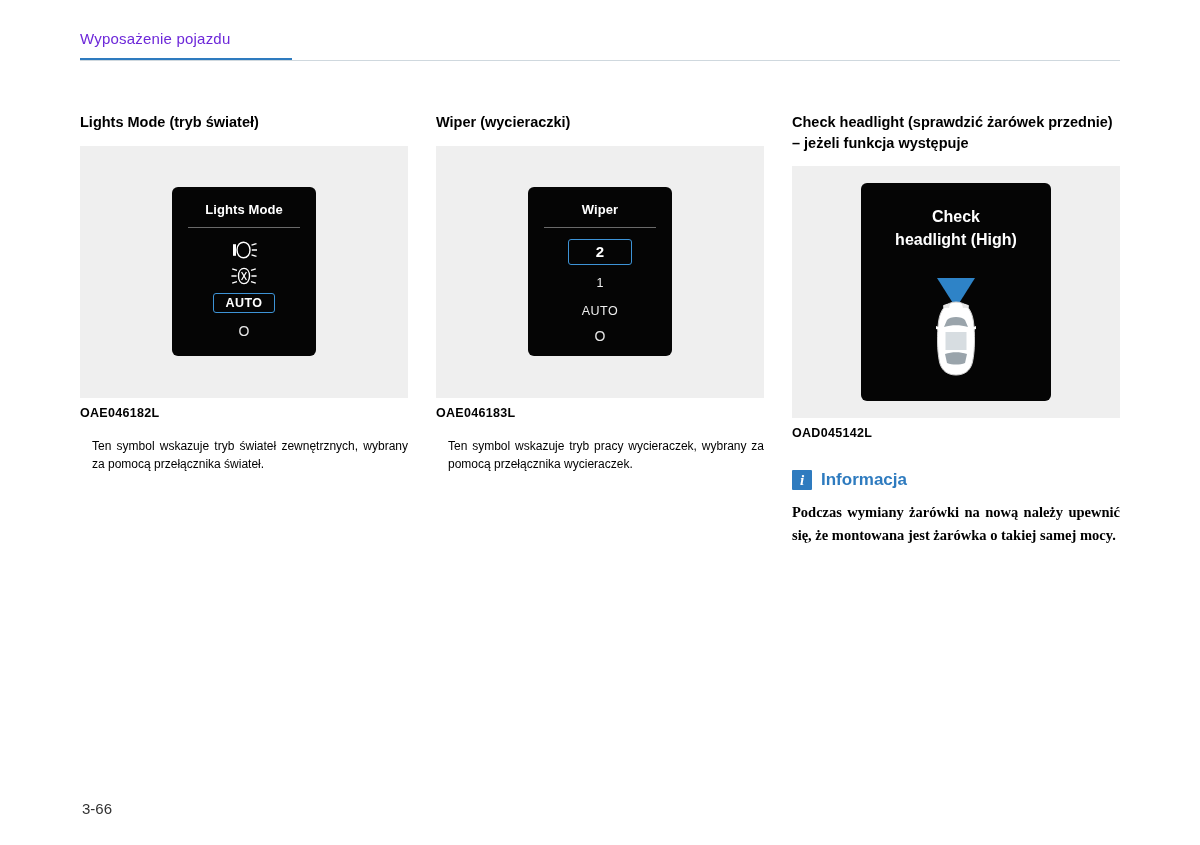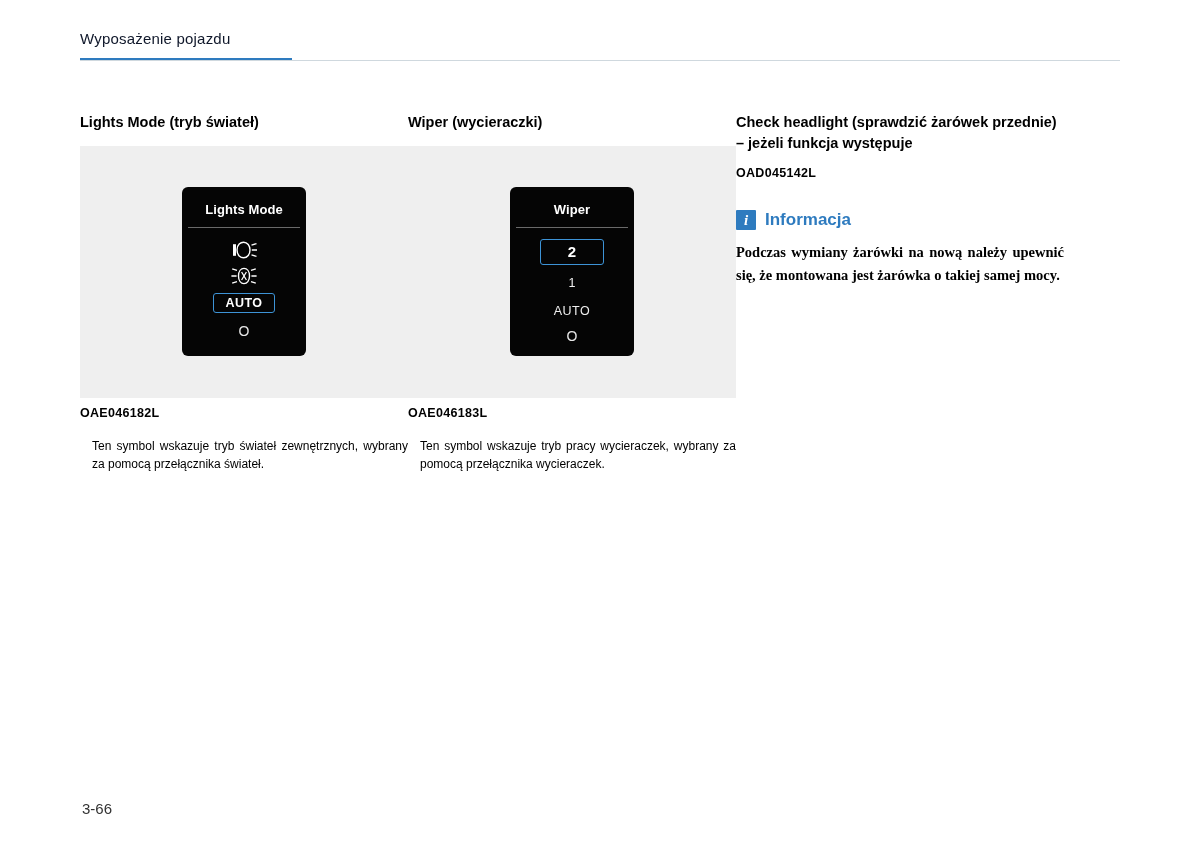--- a/index.html
+++ b/index.html
@@ -18,21 +18,21 @@
 
   
   .header {
     position: absolute;
     left: 80px;
     top: 30px;
     width: 1040px;
   }
   .header-title {
     font-size: 15px;
-    color: #0f172a;
+    color: #6d28d9;
     letter-spacing: 0.2px;
     padding-bottom: 11px;
   }
   .header-rule {
     height: 3px;
     background: #2e7bbf;
     width: 212px;
   }
   .header-rule-thin {
     height: 1px;
@@ -43,20 +43,21 @@
     top: 30px;
   }
 
   
   .columns {
     position: absolute;
     left: 80px;
     top: 112px;
     width: 1040px;
     display: flex;
+    gap: 28px;
   }
   .col {
     width: 328px;
     position: relative;
   }
 
   .col-title {
     font-size: 14.5px;
     font-weight: bold;
     line-height: 1.42;
@@ -88,21 +89,21 @@
   .lcd {
     background: #050505;
     border-radius: 6px;
     color: #ffffff;
     display: flex;
     flex-direction: column;
     align-items: center;
     box-sizing: border-box;
   }
   .lcd-small {
-    width: 124px;
+    width: 144px;
     height: 169px;
     padding-top: 15px;
   }
   .lcd-title {
     font-size: 13px;
     font-weight: bold;
     letter-spacing: 0.1px;
   }
   .lcd-divider {
     width: 112px;
@@ -285,20 +286,53 @@
       </div>
     </div>
 
     <div class="fig-caption">OAE046183L</div>
     <div class="body-text">Ten symbol wskazuje tryb pracy wycieraczek, wybrany za pomocą przełącznika wycieraczek.</div>
   </div>
 
   <div class="col">
     <div class="col-title">Check headlight (sprawdzić żarówek przednie) – jeżeli funkcja występuje</div>
 
+    <div class="figure tall">
+      <div class="lcd lcd-check">
+        <div class="check-line">Check</div>
+        <div class="check-line">headlight (High)</div>
+
+        <div class="car-wrap">
+          <svg width="120" height="118" viewBox="0 0 120 118">
+
+            <path d="M60 44 L41 14 L79 14 Z" fill="#2e83c7"></path>
+
+            <path d="M60 38
+                     C50 38 44 46 42.5 58
+                     C41 70 41 86 43.5 98
+                     C45.5 107 52 111 60 111
+                     C68 111 74.5 107 76.5 98
+                     C79 86 79 70 77.5 58
+                     C76 46 70 38 60 38 Z" fill="#ffffff" stroke="#cfcfcf" stroke-width="1"></path>
+
+            <path d="M51 56 C54 52 66 52 69 56 L72 63 C64 60.5 56 60.5 48 63 Z" fill="#9aa4ab"></path>
+
+            <path d="M49.5 68 L70.5 68 L70.5 86 L49.5 86 Z" fill="#d7dde1"></path>
+
+            <path d="M49 90 C56 87.5 64 87.5 71 90 L69 99 C64 101 56 101 51 99 Z" fill="#9aa4ab"></path>
+
+            <path d="M40 62 L44 63.5 L44 66 L40 65 Z" fill="#ffffff"></path>
+            <path d="M80 62 L76 63.5 L76 66 L80 65 Z" fill="#ffffff"></path>
+
+            <path d="M47 41.5 C49.5 40 52 39.5 54 40 L53 44 C51 43.6 49 43.8 47.5 44.5 Z" fill="#e6e6e6"></path>
+            <path d="M73 41.5 C70.5 40 68 39.5 66 40 L67 44 C69 43.6 71 43.8 72.5 44.5 Z" fill="#e6e6e6"></path>
+          </svg>
+        </div>
+      </div>
+    </div>
 
     <div class="fig-caption">OAD045142L</div>
 
     <div class="info-head">
       <div class="info-badge">i</div>
       <div class="info-title">Informacja</div>
     </div>
     <div class="info-body">Podczas wymiany żarówki na nową należy upewnić się, że montowana jest żarówka o takiej samej mocy.</div>
   </div>
 

